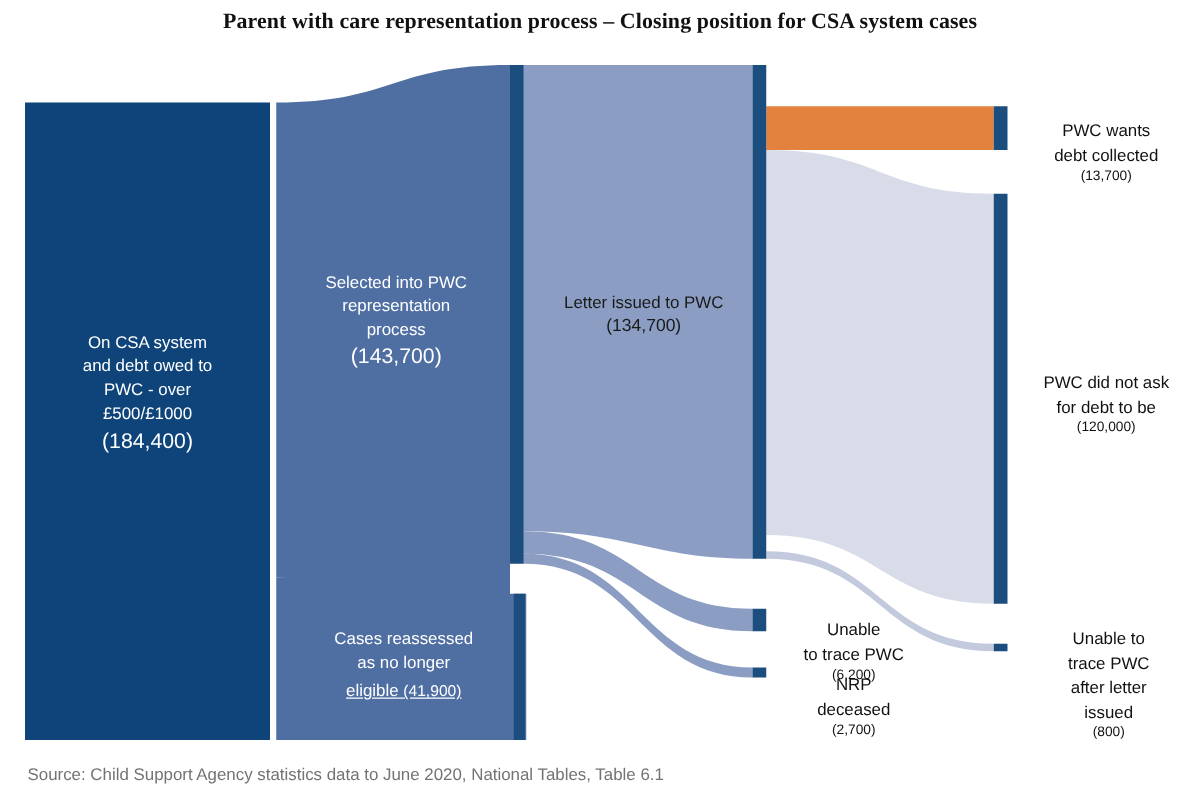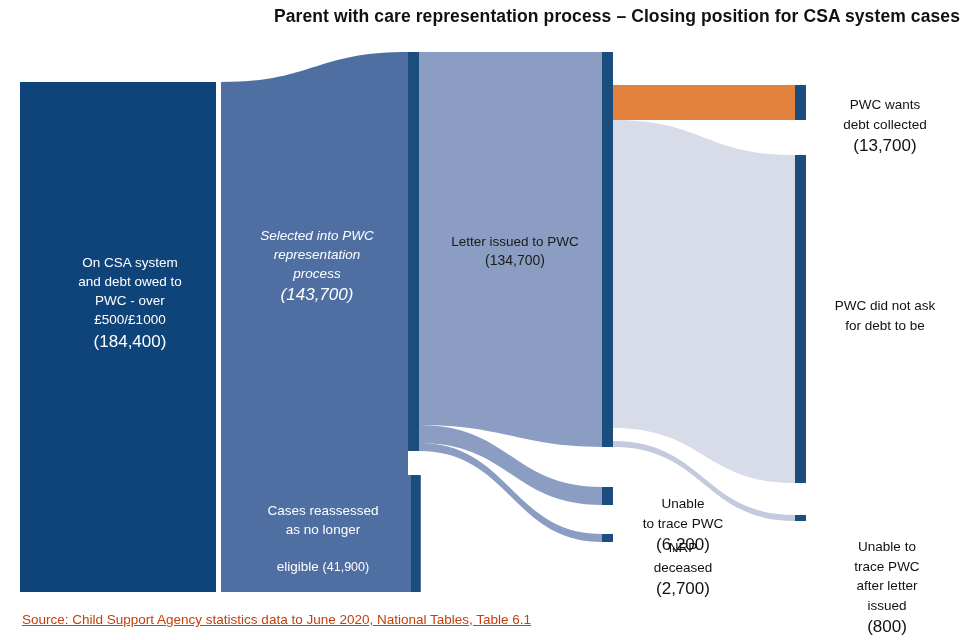--- a/index.html
+++ b/index.html
@@ -17,33 +17,33 @@
   #chart-root {
     position: relative;
     width: 960px;
     height: 640px;
   }
   #title {
     position: absolute;
     left: 0;
     top: 6px;
     width: 960px;
-    text-align: right;
+    text-align: center;
     font-size: 17.5px;
     font-weight: bold;
     color: #111111;
     letter-spacing: 0.1px;
+    font-family: Liberation Serif, serif;
   }
   #source {
     position: absolute;
     left: 22px;
     top: 612px;
     font-size: 13.5px;
-    color: #c2410c;
-    text-decoration: underline;
+    color: #737373;
   }
   svg.sankey {
     position: absolute;
     left: 0;
     top: 0;
     width: 960px;
     height: 640px;
   }
   .node-label-inside {
     position: absolute;
@@ -68,21 +68,21 @@
     font-size: 14px;
   }
   .node-label-outside {
     position: absolute;
     color: #111111;
     font-size: 13.5px;
     line-height: 1.45;
     text-align: center;
   }
   .node-label-outside .val {
-    font-size: 17px;
+    font-size: 11px;
   }
   .inline-val {
     font-size: 12.5px;
   }
 </style>
 </head>
 <body>
 
 <div id="chart-root">
 
@@ -166,39 +166,39 @@
     <rect x="602" y="534" width="11" height="8" fill="#1B4E7E"></rect>
 
     <rect x="795" y="85" width="11" height="35" fill="#1B4E7E"></rect>
 
     <rect x="795" y="155" width="11" height="328" fill="#1B4E7E"></rect>
 
     <rect x="795" y="515" width="11" height="6" fill="#1B4E7E"></rect>
 
   </svg>
 
-  <div class="node-label-inside" style="left:20px; top:253px; width:196px;padding-left:12px;">
+  <div class="node-label-inside" style="left:20px; top:264px; width:196px;">
     <div>On CSA system</div>
     <div>and debt owed to</div>
     <div>PWC - over</div>
     <div>£500/£1000</div>
     <div class="val">(184,400)</div>
   </div>
 
-  <div class="node-label-inside" style="left:226px; top:226px; width:182px;font-style:italic;">
+  <div class="node-label-inside" style="left:226px; top:216px; width:182px;">
     <div>Selected into PWC</div>
     <div>representation</div>
     <div>process</div>
     <div class="val">(143,700)</div>
   </div>
 
   <div class="node-label-inside" style="left:238px; top:501px; width:170px;">
     <div>Cases reassessed</div>
     <div>as no longer</div>
-    <div style="margin-top:18px;">
+    <div style="margin-top:4px;text-decoration:underline;">
       <span>eligible</span>
       <span class="inline-val">(41,900)</span>
     </div>
   </div>
 
   <div class="node-label-dark" style="left:430px; top:232px; width:170px;">
     <div>Letter issued to PWC</div>
     <div class="val">(134,700)</div>
   </div>
 
@@ -216,23 +216,24 @@
 
   <div class="node-label-outside" style="left:815px; top:75px; width:140px;margin-top:20px;">
     <div>PWC wants</div>
     <div>debt collected</div>
     <div class="val">(13,700)</div>
   </div>
 
   <div class="node-label-outside" style="left:815px; top:296px; width:140px;">
     <div>PWC did not ask</div>
     <div>for debt to be</div>
-  </div>
-
-  <div class="node-label-outside" style="left:818px; top:501px; width:138px;margin-top:36px;">
+    <div class="val">(120,000)</div>
+  </div>
+
+  <div class="node-label-outside" style="left:818px; top:501px; width:138px;">
     <div>Unable to</div>
     <div>trace PWC</div>
     <div>after letter</div>
     <div>issued</div>
     <div class="val">(800)</div>
   </div>
 
   <div id="source">Source: Child Support Agency statistics data to June 2020, National Tables, Table 6.1</div>
 
 </div>

